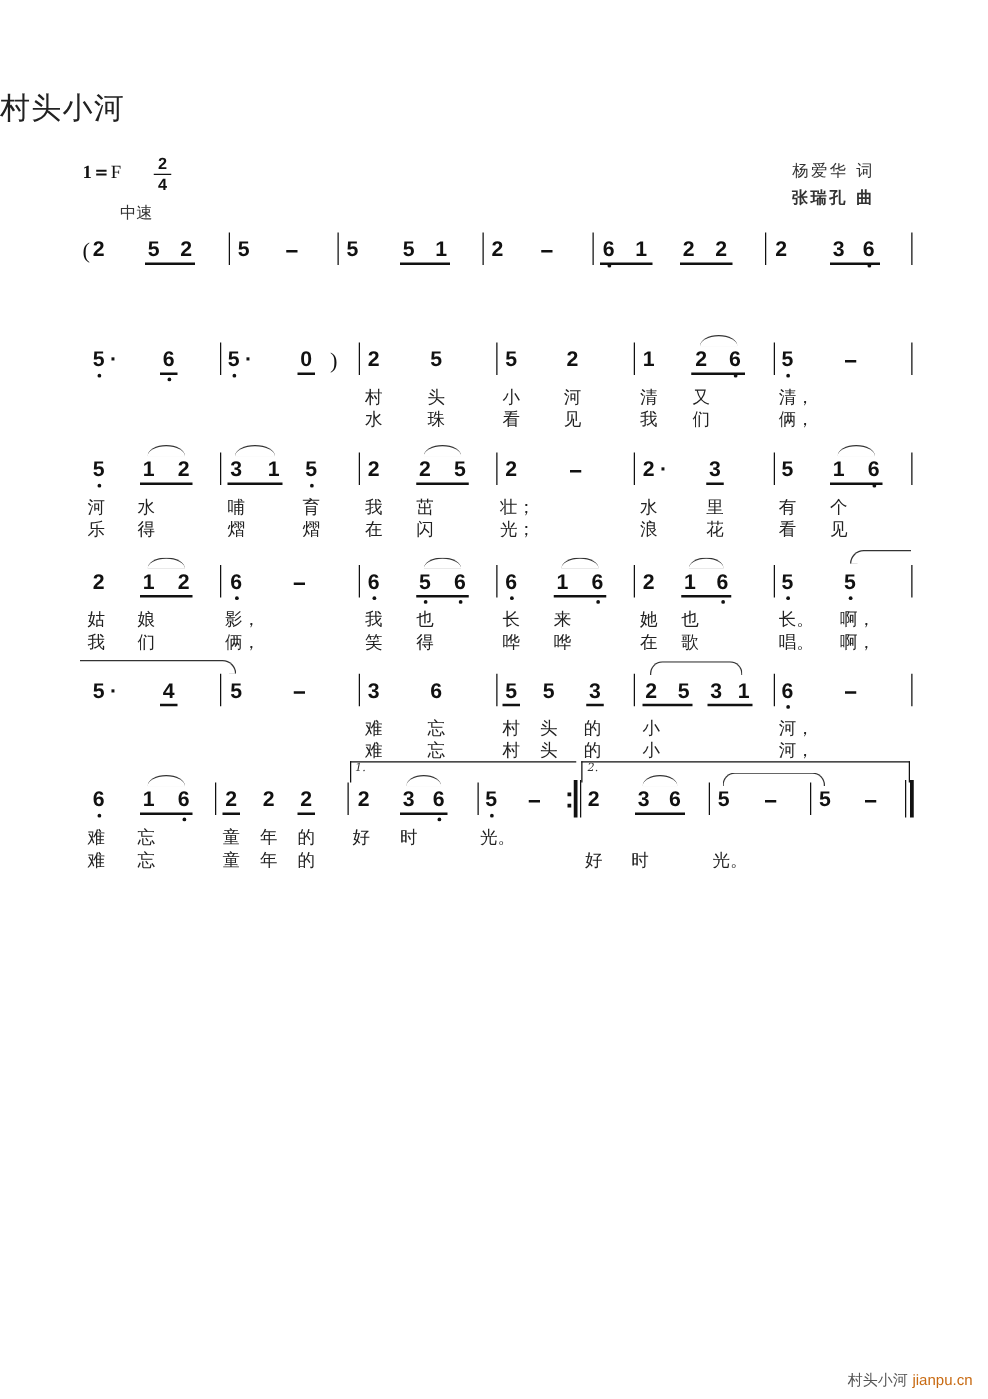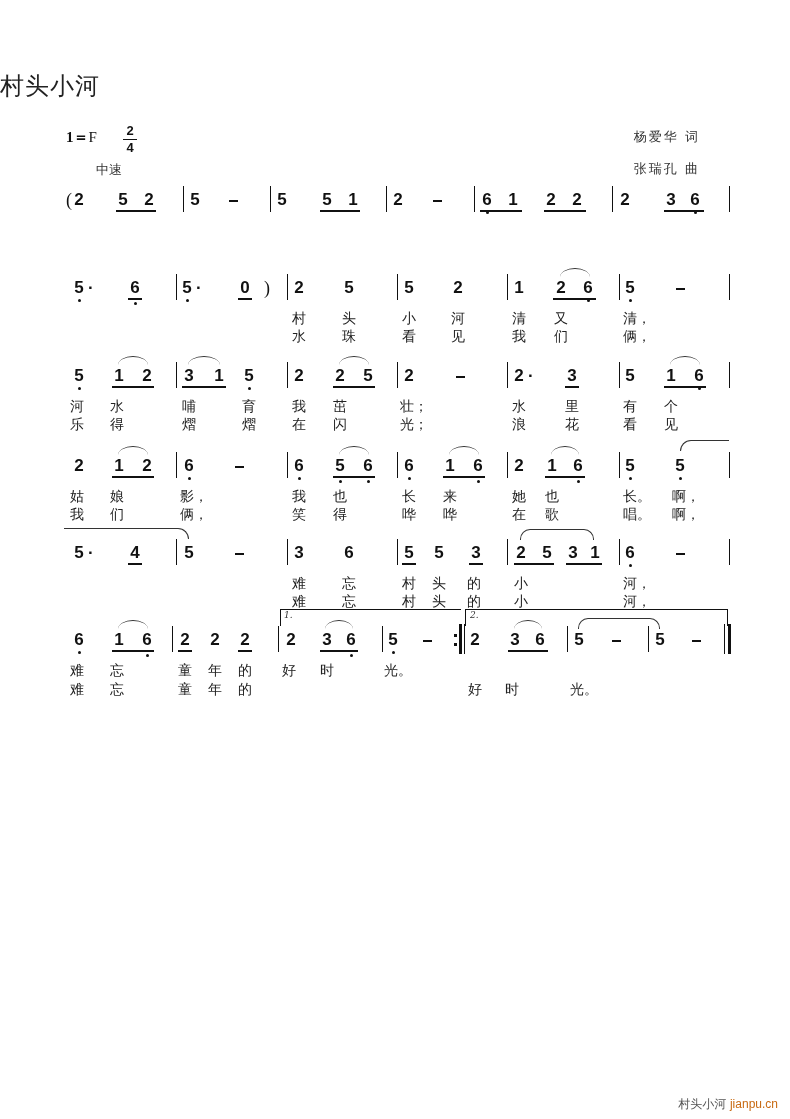--- a/index.html
+++ b/index.html
@@ -7,21 +7,21 @@
          font-family:"DejaVu Serif","Liberation Serif",serif; color:#111; }
   .abs { position:absolute; }
   .title { left:0; width:790px; top:70px; font-size:24px; color:#222; letter-spacing:1px; }
   .key { left:66px; top:128px; font-size:15px; font-family:"Liberation Serif",serif; font-weight:bold; }
   .key .f { font-weight:normal; }
   .meter { left:123px; top:124px; width:14px; text-align:center; font-family:"Liberation Sans",sans-serif; font-weight:bold; font-size:13px; line-height:14px; }
   .meter .line { border-top:1px solid #111; margin:1px 0; }
   .tempo { left:96px; top:161px; font-size:13px; color:#333; }
   .credit { right:90px; font-size:13px; color:#333; letter-spacing:2px; }
   .credit1 { top:128px; }
-  .credit2 { top:160px; }
+  .credit2 { top:149px;font-weight:bold; }
   
   .n { position:absolute; font-family:"Liberation Sans",sans-serif; font-weight:bold; font-size:17px; width:14px; text-align:center; line-height:20px; }
   .n .dot-below { position:absolute; left:6px; top:21px; width:3px; height:3px; border-radius:50%; background:#111; }
   .aug { position:absolute; font-family:"Liberation Sans",sans-serif; font-weight:bold; font-size:17px; line-height:20px; }
   .dash { position:absolute; width:9px; height:2px; background:#111; }
   .bar { position:absolute; width:1px; background:#111; height:26px; }
   .thick { position:absolute; width:3px; background:#111; height:30px; }
   .ul { position:absolute; height:1.5px; background:#111; }
   .slur { position:absolute; border-top:1.3px solid #333; border-radius:50% 50% 0 0 / 100% 100% 0 0; height:8px; }
   .tie { position:absolute; border-top:1.3px solid #333; border-radius:10px 10px 0 0; height:10px; border-left:1.3px solid #333; border-right:1.3px solid #333; border-bottom:none; }

